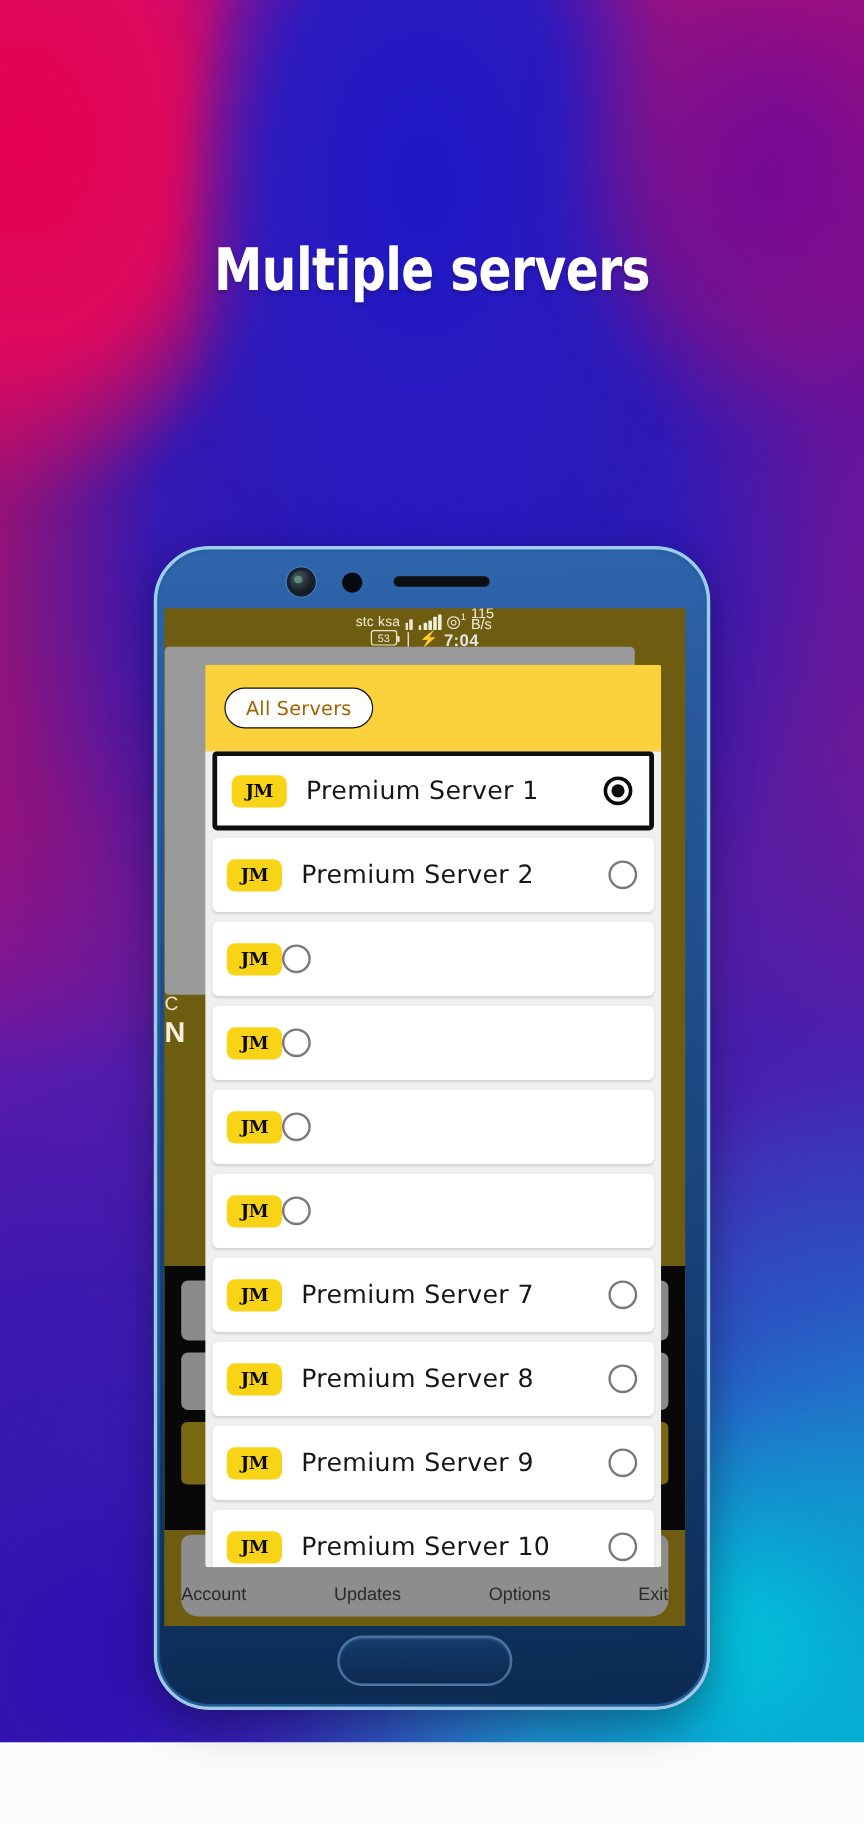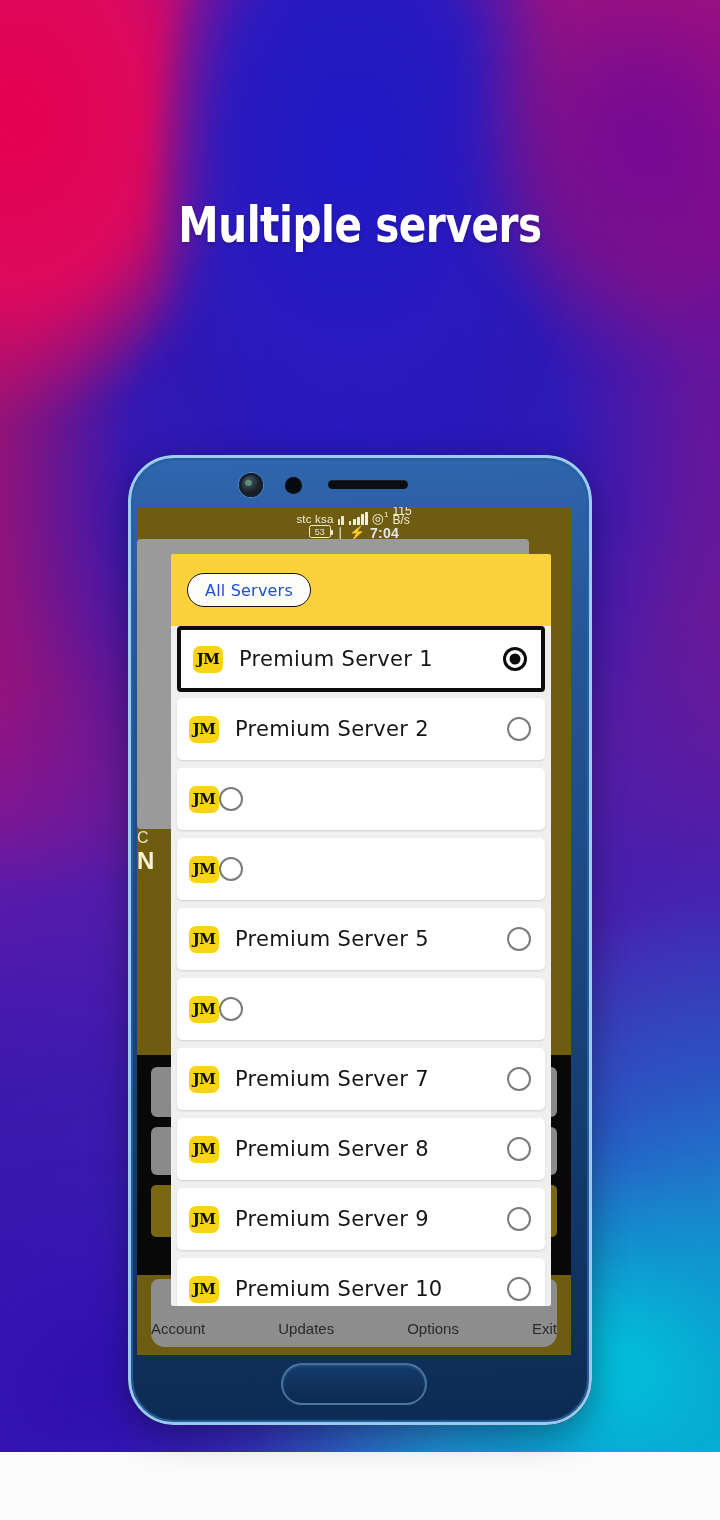--- a/index.html
+++ b/index.html
@@ -167,42 +167,42 @@
     position:absolute; left:34px; top:47px; width:380px; height:752px;
     overflow:hidden; border-radius:2px;
   }
   #dialog-header{
     height:72px; background:#fbd13c; position:relative;
     display:flex; align-items:center; padding-left:16px;
   }
   #chip-all-servers{
     display:inline-flex; align-items:center; justify-content:center;
     height:34px; padding:0 17px; border-radius:18px;
-    background:#fdfdfb; border:1.8px solid #121212; color:#1d4ed8;
+    background:#fdfdfb; border:1.8px solid #121212; color:#a16207;
     font-size:16px; letter-spacing:.2px;
     font-family:"DejaVu Sans","Liberation Sans",sans-serif;
     text-align:right;
   }
   #server-list{
     position:absolute; left:0; top:72px; width:380px; height:680px;
     background:#efefef; overflow:hidden;
   }
   .srv-row{
     position:relative; margin:0 6px 8px 6px; height:62px;
     background:#ffffff; border-radius:5px;
     display:flex; align-items:center; padding:0 14px 0 12px;
     box-shadow:0 1px 2px rgba(0,0,0,0.13);
   }
   .srv-row:first-child{ margin-top:0; }
   .srv-row.selected{
     border:4px solid #0d0d0d; border-radius:4px; height:66px;
     box-shadow:none; margin-bottom:6px;
   }
   .jm-logo{
-    width:30px; height:27px; border-radius:7px; background:#f9d416;
+    width:46px; height:27px; border-radius:7px; background:#f9d416;
     display:flex; align-items:center; justify-content:center;
     color:#0c0c0c; font-size:15px; font-weight:bold; letter-spacing:-0.5px;
     font-family:"DejaVu Serif","Liberation Serif",serif;
     flex:0 0 auto;
   }
   .srv-name{
     margin-left:16px; flex:1 1 auto;
     font-size:21px; color:#161616; letter-spacing:.3px;
     font-family:"DejaVu Sans","Liberation Sans",sans-serif;
   }
@@ -304,21 +304,20 @@
           <div class="srv-row">
             <div class="jm-logo">JM</div>
             <div class="radio"></div>
           </div>
           <div class="srv-row">
             <div class="jm-logo">JM</div>
             <div class="radio"></div>
           </div>
           <div class="srv-row">
             <div class="jm-logo">JM</div>
-            <div class="srv-name">Premium Server 5</div>
             <div class="radio"></div>
           </div>
           <div class="srv-row">
             <div class="jm-logo">JM</div>
             <div class="radio"></div>
           </div>
           <div class="srv-row">
             <div class="jm-logo">JM</div>
             <div class="srv-name">Premium Server 7</div>
             <div class="radio"></div>

